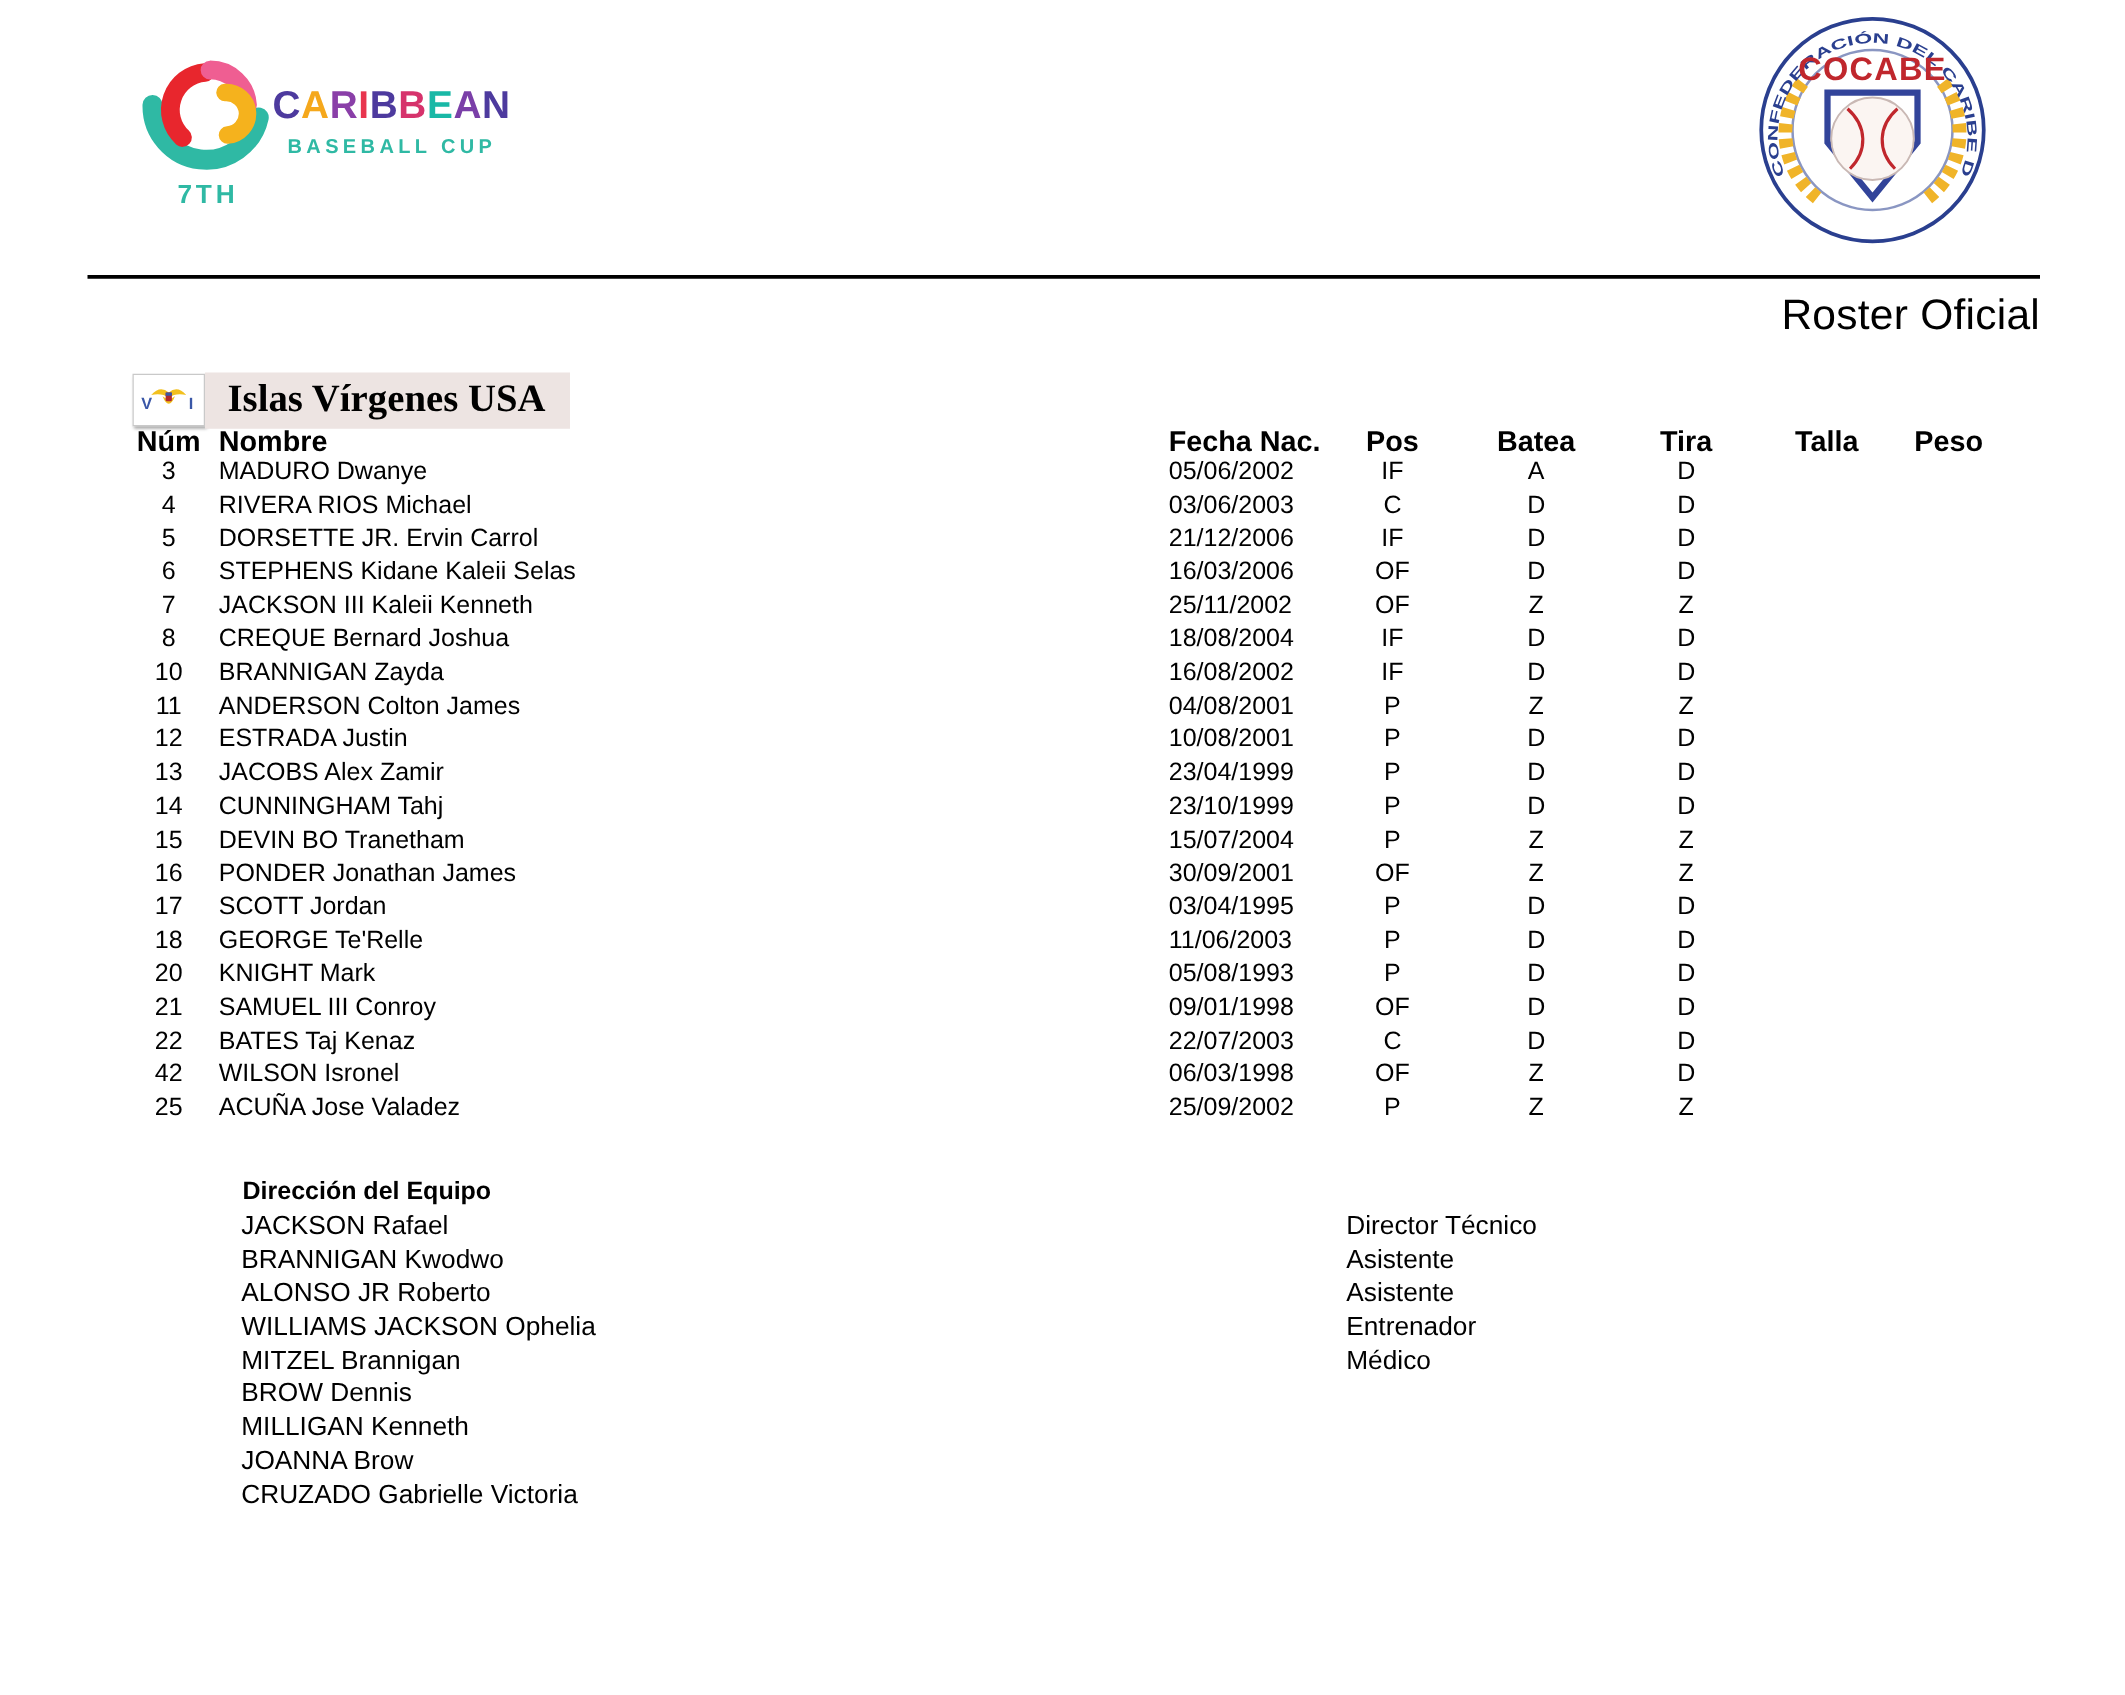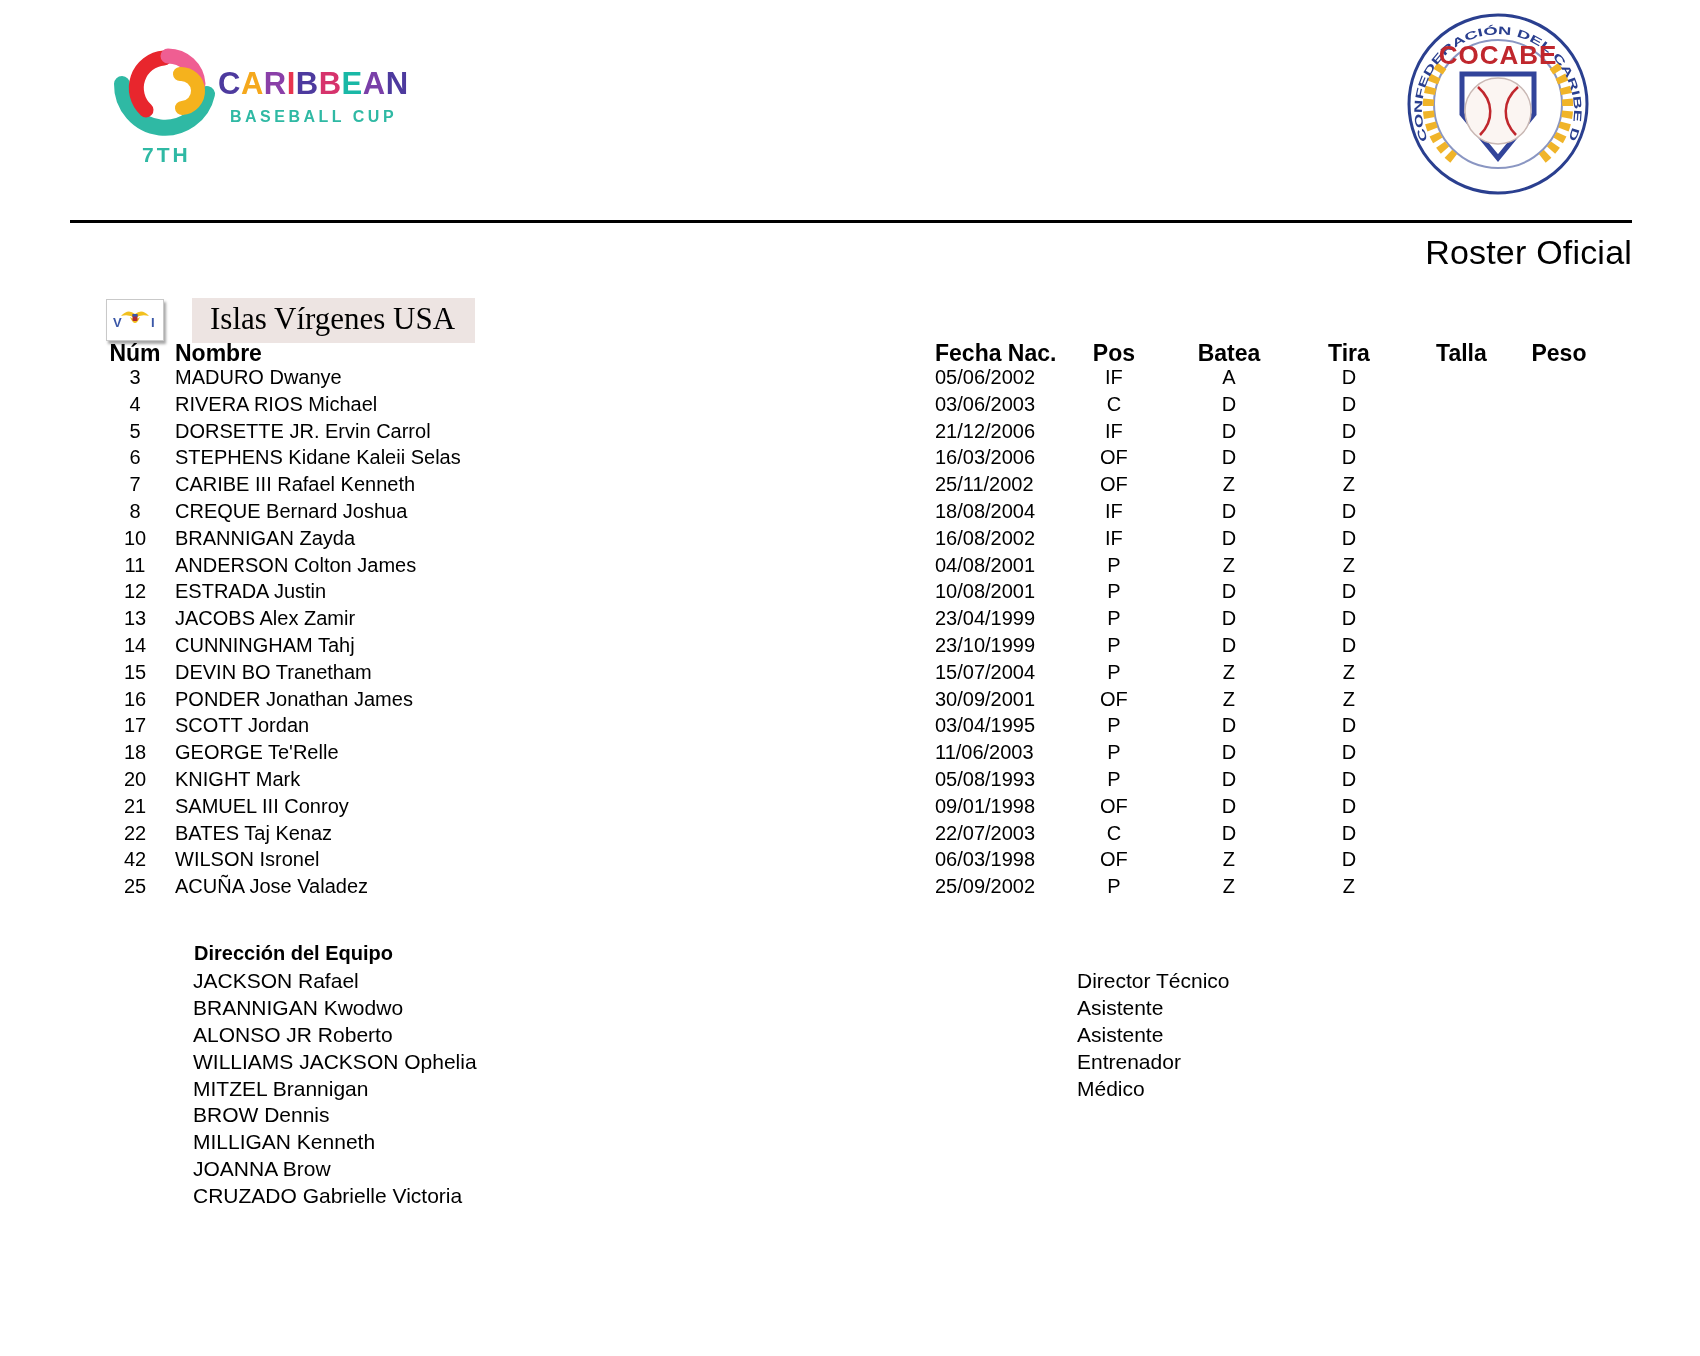--- a/index.html
+++ b/index.html
@@ -23,23 +23,23 @@
   }
 
   
   .team-row{left:106px;top:298px;display:flex;align-items:center;}
   .flag-tile{
     width:56px;height:40px;background:#fff;border:1px solid #c9c9c9;
     box-shadow:1.5px 2.5px 2.5px rgba(0,0,0,.35);
     display:flex;align-items:center;justify-content:center;
   }
   .team-band{
-    margin-left:28px;background:#ede4e2;padding:5px 20px 7px 18px;
+    background:#ede4e2;padding:5px 20px 7px 18px;
     font-family:"Liberation Serif","DejaVu Serif",serif;
-    font-size:31px;font-weight:normal;line-height:1.05;white-space:nowrap;
+    font-size:31px;font-weight:bold;line-height:1.05;white-space:nowrap;
   }
 
   
   table.roster{left:95px;top:342px;border-collapse:collapse;table-layout:fixed;}
   table.roster th{
     font-size:23px;font-weight:bold;height:22px;line-height:22px;
     padding:0;vertical-align:bottom;white-space:nowrap;text-align:center;
   }
   table.roster td{
     font-size:20px;height:26.8px;line-height:26.8px;padding:0;
@@ -178,21 +178,21 @@
     <td class="l">16/03/2006</td>
     <td>OF</td>
     <td>D</td>
     <td>D</td>
     <td></td>
     <td></td>
   </tr>
 
   <tr>
     <td>7</td>
-    <td class="l name-cell">CARIBE III Rafael Kenneth</td>
+    <td class="l name-cell">JACKSON III Kaleii Kenneth</td>
     <td class="l">25/11/2002</td>
     <td>OF</td>
     <td>Z</td>
     <td>Z</td>
     <td></td>
     <td></td>
   </tr>
 
   <tr>
     <td>8</td>

